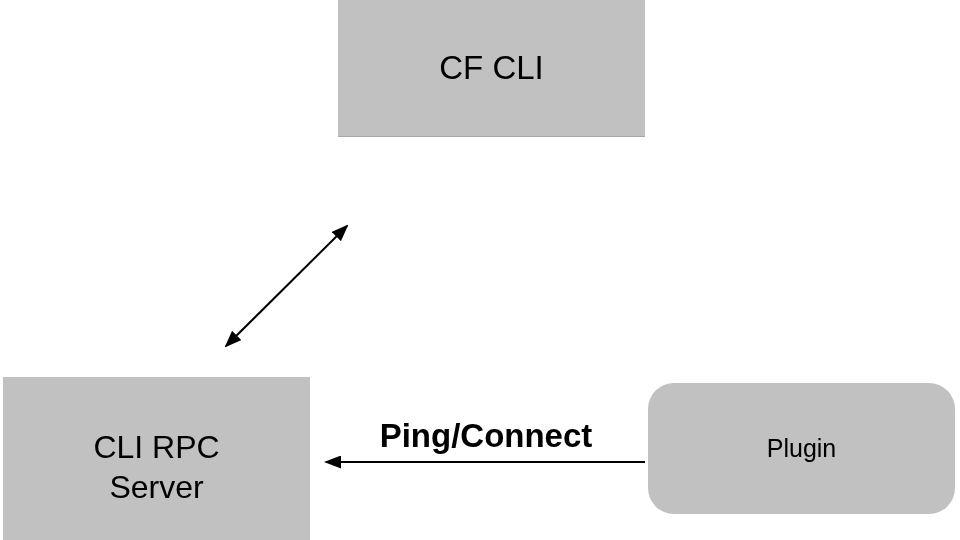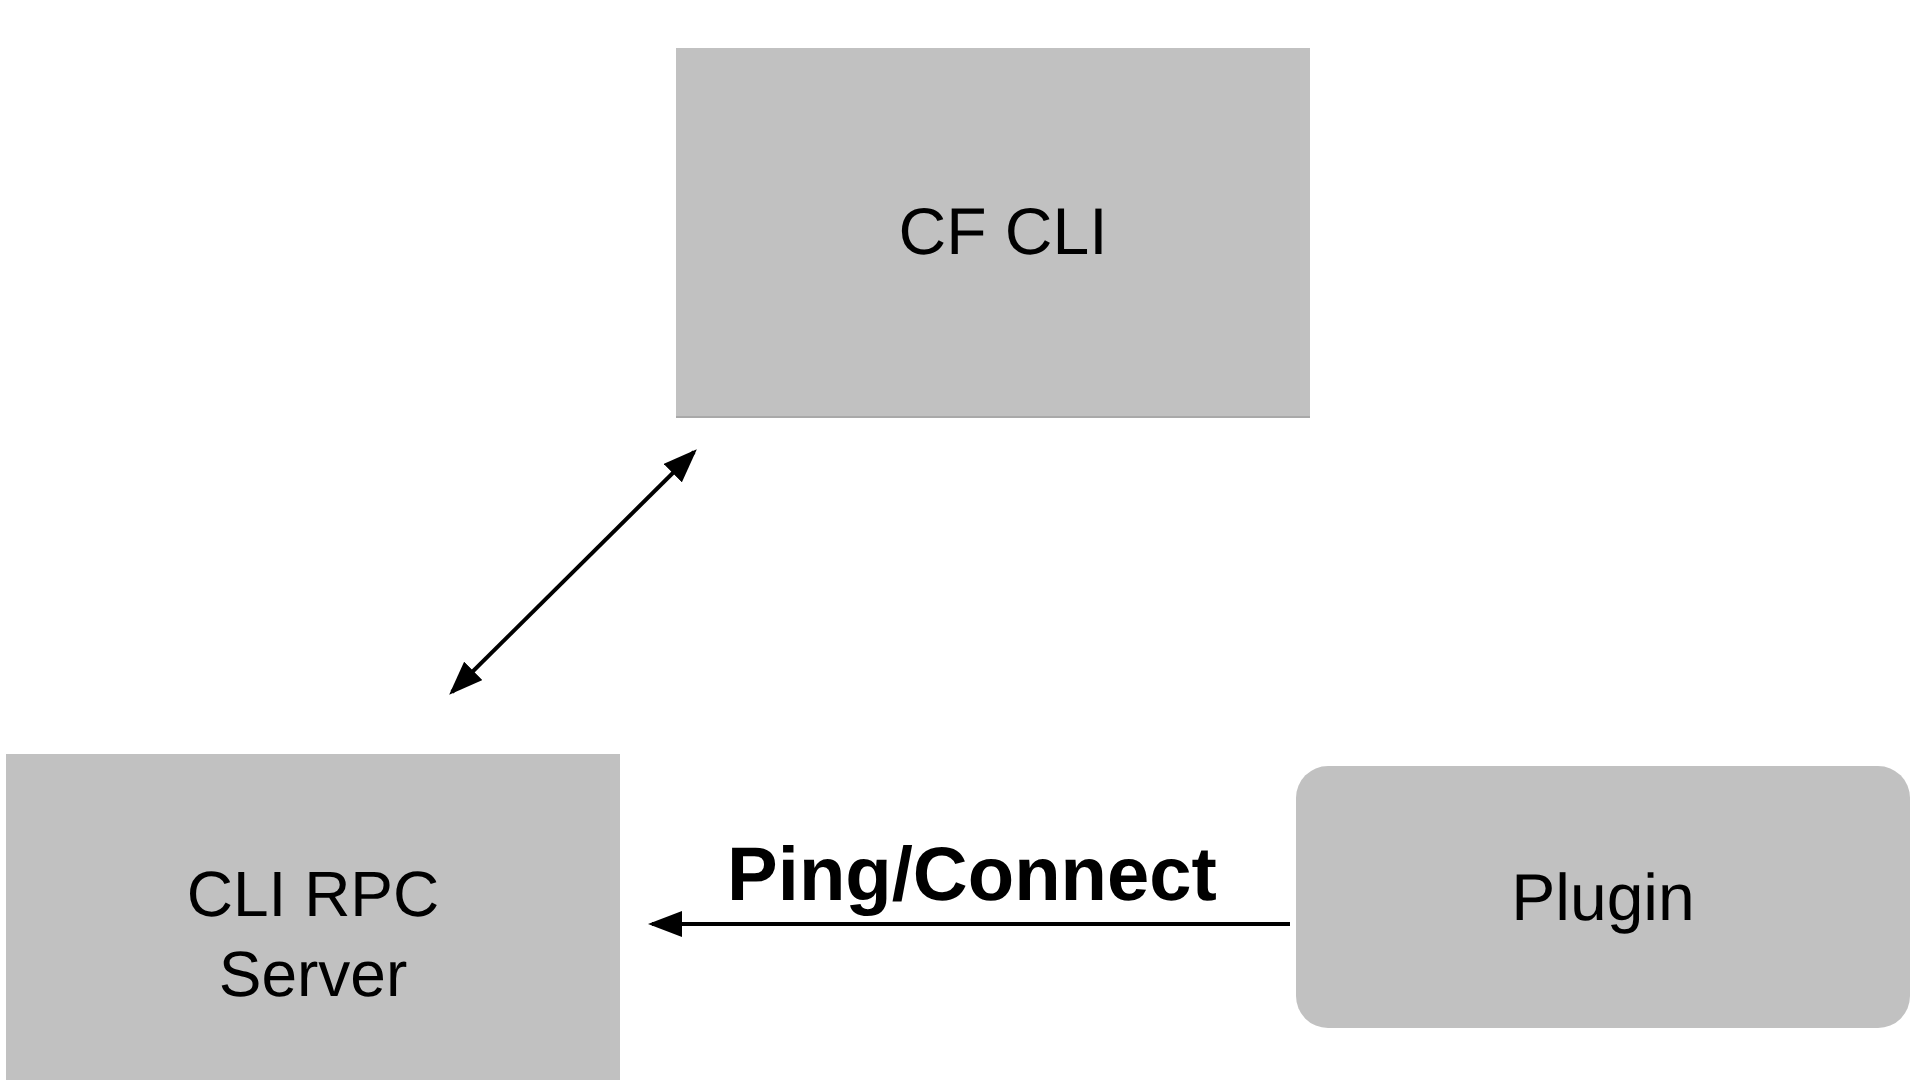--- a/index.html
+++ b/index.html
@@ -27,52 +27,51 @@
     position: absolute;
     display: flex;
     align-items: center;
     justify-content: center;
     background: #c1c1c1;
     color: #000000;
     text-align: center;
   }
   .node-cf-cli {
     left: 338px;
-    top: 24px;
+    top: 0;
     width: 307px;
-    height: 184px;
+    height: 136px;
     font-size: 33px;
     box-shadow: 0 1px 0 #a9a9a9;
-    padding-left: 10px;
   }
   .node-cli-rpc-server {
     left: 3px;
     top: 377px;
     width: 307px;
     height: 179px;
     font-size: 32px;
     line-height: 40px;
     white-space: pre-line;
     box-shadow: 0 1px 0 #a9a9a9;
   }
   .node-plugin {
     left: 648px;
     top: 383px;
     width: 307px;
     height: 131px;
-    border-radius: 16px;
-    font-size: 33px;
+    border-radius: 26px;
+    font-size: 25px;
   }
   .edge-label {
     position: absolute;
     left: 361px;
     top: 417px;
     width: 250px;
     text-align: center;
-    font-size: 38px;
+    font-size: 33px;
     font-weight: bold;
     color: #000000;
   }
 </style>
 </head>
 <body>
 
 <div class="canvas">
 
   <svg class="edges-layer" width="960" height="540" viewBox="0 0 960 540" xmlns="http://www.w3.org/2000/svg">

